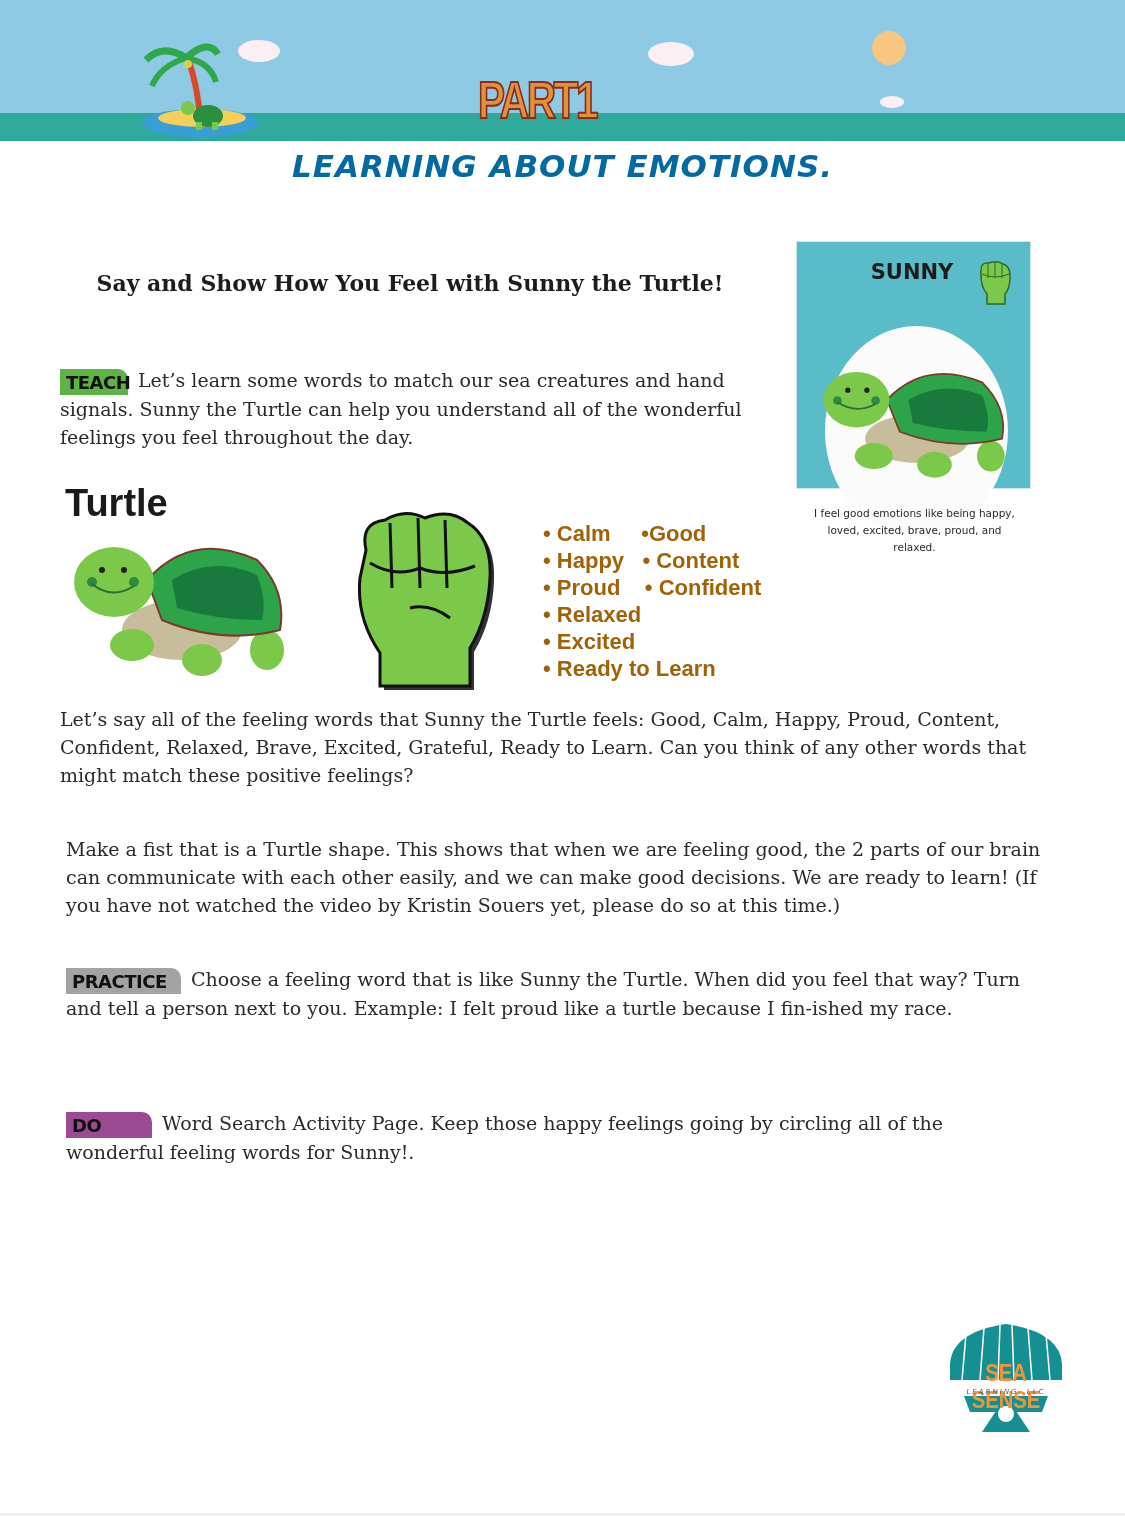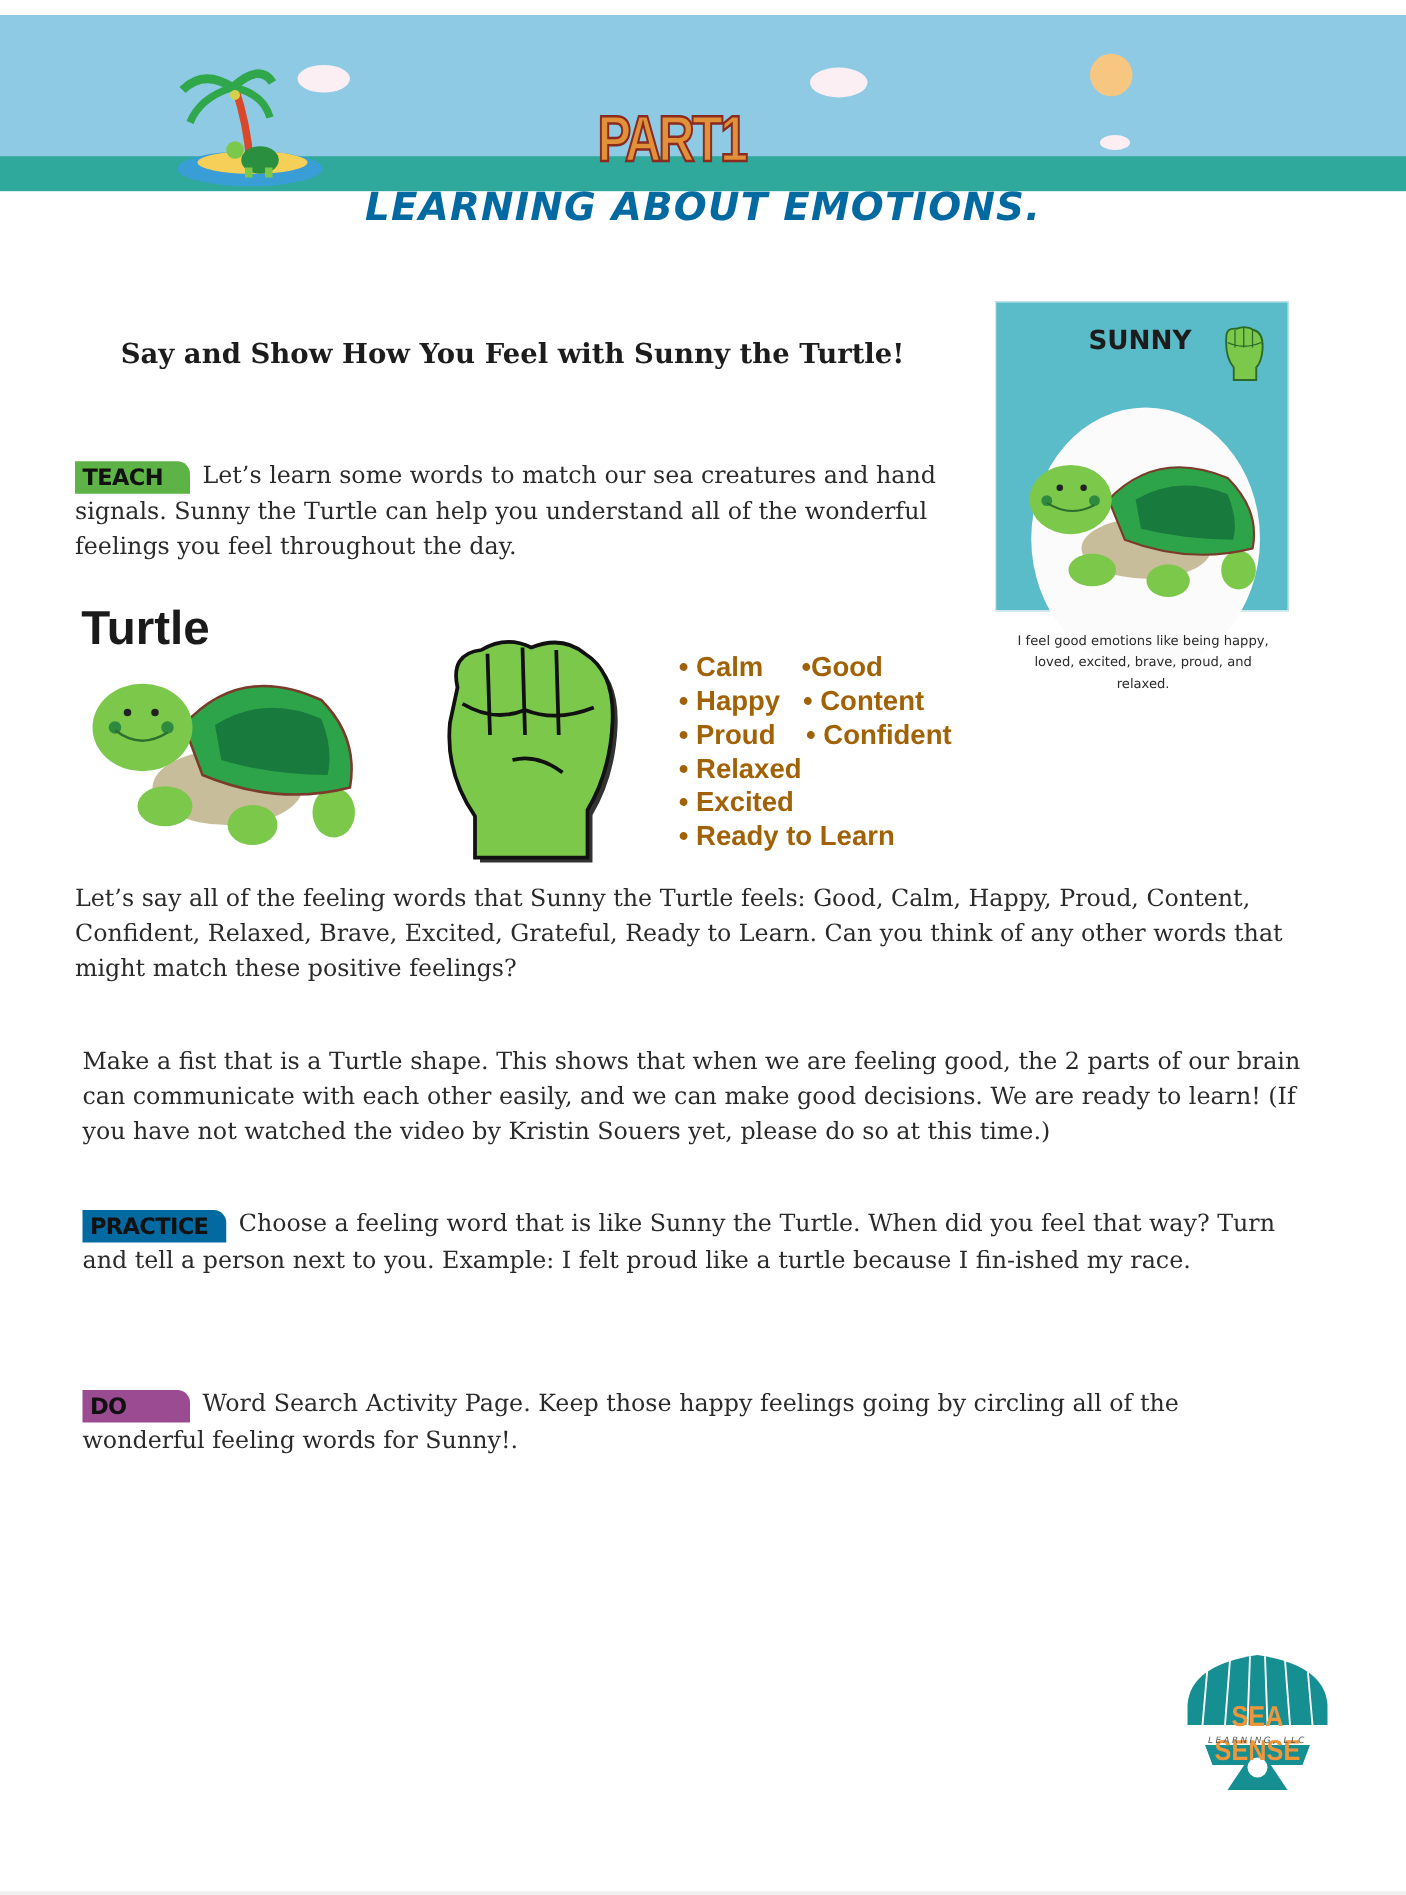--- a/index.html
+++ b/index.html
@@ -1,34 +1,34 @@
 <!DOCTYPE html>
 <html><head>
 <meta charset="utf-8">
 <style>
   * { box-sizing: border-box; margin: 0; padding: 0; }
   html, body { width: 1125px; height: 1516px; background: #ffffff; overflow: hidden; }
   body { position: relative; font-family: "DejaVu Serif", serif; color: #222; }
 
-  .banner { position: absolute; left: 0; top: 0; width: 1125px; height: 141px; background: #8ecae4; overflow: hidden; margin-top: 12px; }
+  .banner { position: absolute; left: 0; top: 0; width: 1125px; height: 141px; background: #8ecae4; overflow: hidden; }
   .sea { position: absolute; left: 0; top: 113px; width: 1125px; height: 28px; background: #2ea99c; }
   .cloud { position: absolute; background: #fbeff4; border-radius: 50%; }
   .sun { position: absolute; left: 872px; top: 31px; width: 34px; height: 34px; border-radius: 50%; background: #f7c680; }
   .part-title { position: absolute; left: 478px; top: 74px; font-family: "Liberation Sans", sans-serif; font-weight: bold; font-size: 52px; letter-spacing: -3px; color: #e0913a; transform: scaleX(0.78); transform-origin: left top;
     -webkit-text-stroke: 2px #8b2a1e; line-height: 1; }
 
   .subtitle { position: absolute; left: 0; top: 148px; width: 1125px; text-align: center; font-family: "DejaVu Sans", sans-serif; font-weight: bold; font-size: 31px; letter-spacing: 1px; color: #0369a1; transform: scaleX(1); font-style: italic; }
 
   .heading { position: absolute; left: 60px; top: 262px; width: 700px; text-align: center; font-family: "DejaVu Serif", serif; font-weight: bold; font-size: 22px; line-height: 42px; color: #1c1c1c; }
 
   .para { position: absolute; font-family: "DejaVu Serif", serif; font-size: 19px; line-height: 28px; color: #2a2a2a; }
 
   .tag { display: inline-block; font-family: "DejaVu Sans", sans-serif; font-weight: bold; font-size: 18px; color: #111; padding: 0 10px 0 6px; height: 26px; line-height: 28px; border-radius: 0 10px 0 0; vertical-align: -2px; margin-right: 10px; letter-spacing: -0.5px; }
-  .tag-teach { background: #5db346; width: 92px; }
-  .tag-practice { background: #0369a1; width: 115px; }
+  .tag-teach { background: #5db346; width: 68px; }
+  .tag-practice { background: #a3a3a3; width: 115px; }
   .tag-do { background: #9a4b92; width: 86px; }
 
   .turtle-label { position: absolute; left: 65px; top: 482px; font-family: "Liberation Sans", sans-serif; font-weight: bold; font-size: 38px; color: #1a1a1a; }
 
   .feelings { position: absolute; left: 543px; top: 520px; font-family: "Liberation Sans", sans-serif; font-weight: bold; font-size: 22px; line-height: 27px; color: #a16207; }
   .feelings .row { white-space: pre; height: 27px; }
 
   .card { position: absolute; left: 796px; top: 241px; width: 235px; height: 248px; background: #5bbcc9; border: 1px solid #cfe7ec; }
   .card-title { position: absolute; left: 0; top: 14px; width: 230px; text-align: center; font-family: "DejaVu Sans", sans-serif; font-weight: bold; font-size: 21px; line-height: 32px; color: #1c1c1c; }
   .card-oval { position: absolute; left: 28px; top: 84px; width: 183px; height: 210px; border-radius: 50%; background: #fbfbfb; }

